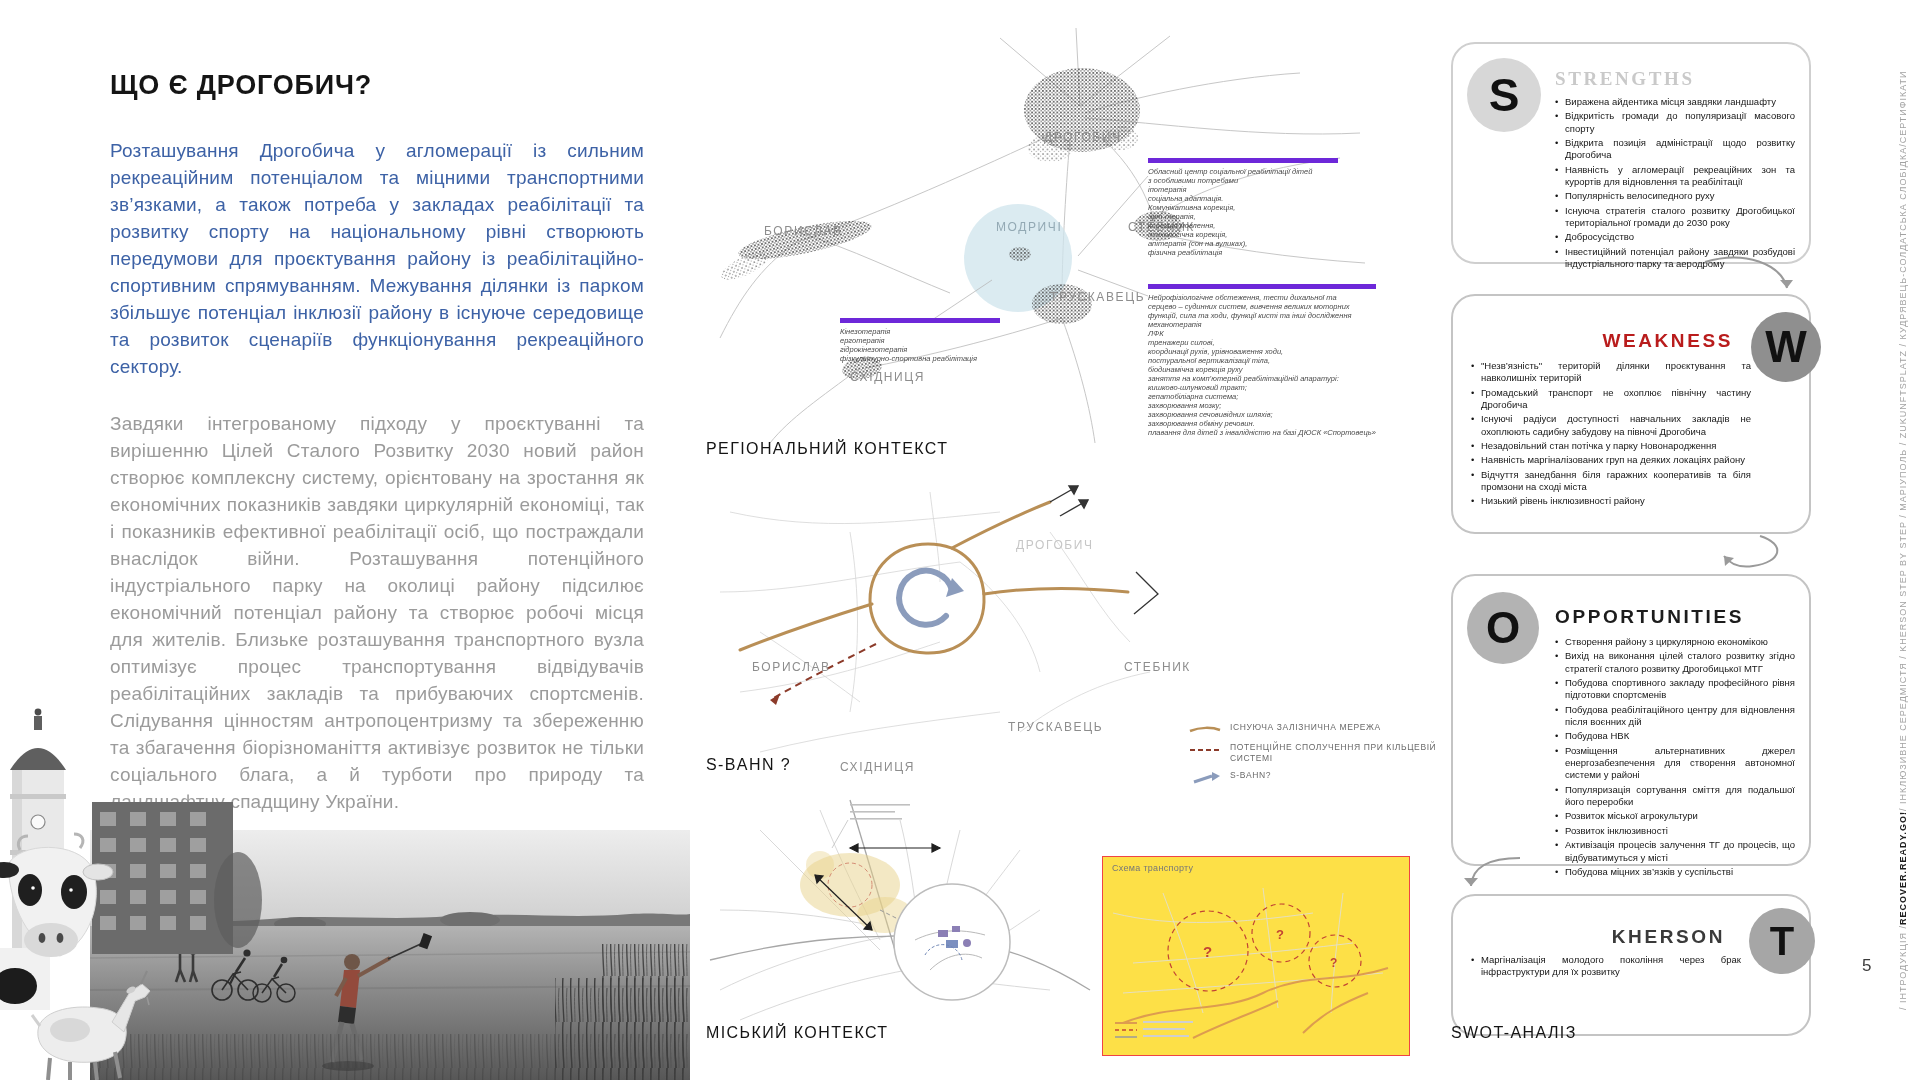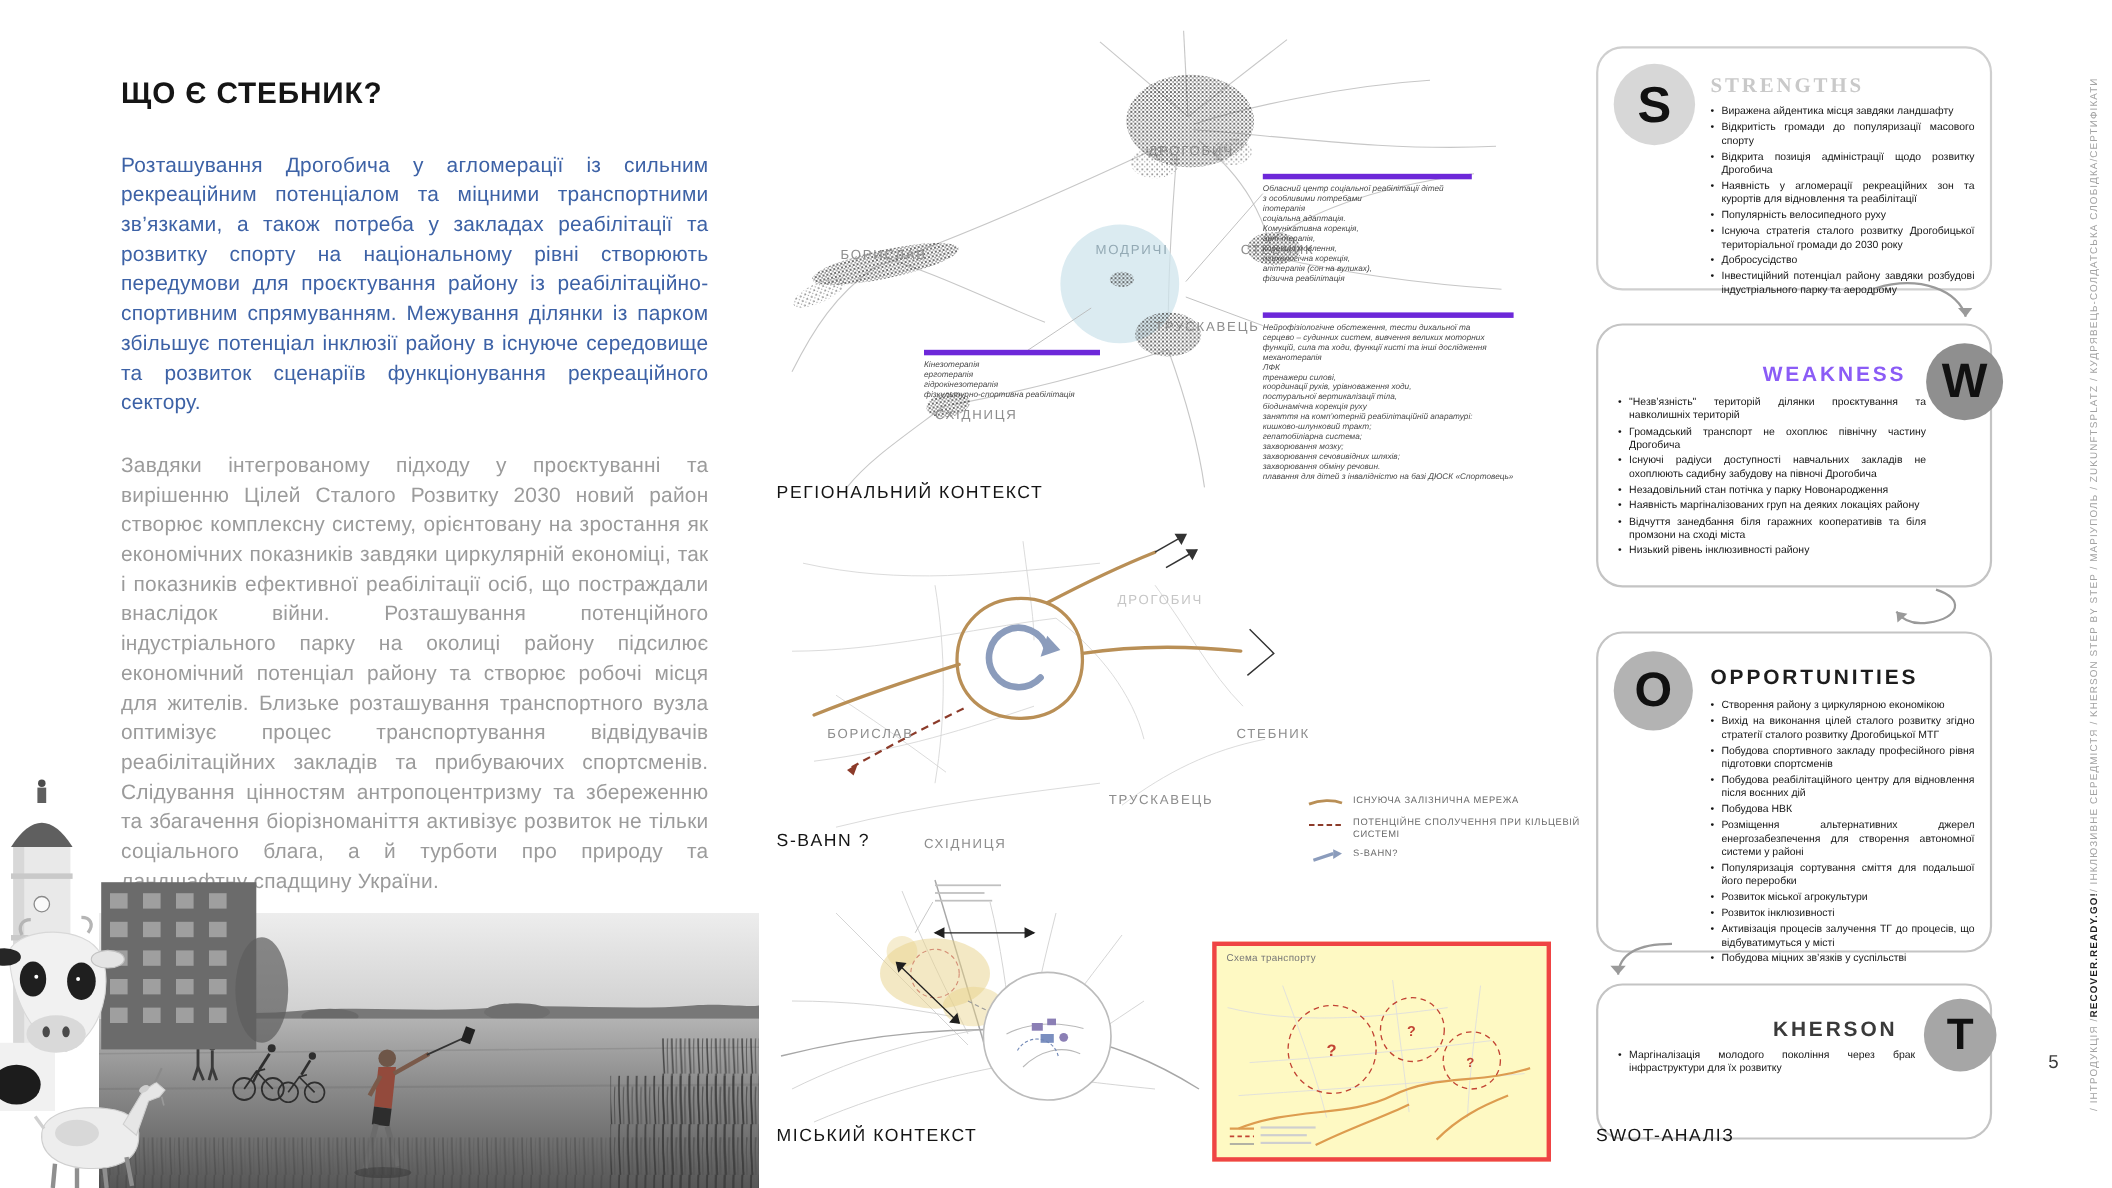--- a/index.html
+++ b/index.html
@@ -15,21 +15,21 @@
   .intro .body { color:#9b9b9b; font-weight:500; }
 
   
   .collage { position:absolute; left:0; top:700px; width:700px; height:380px; }
 
   
   .map-regional { position:absolute; left:700px; top:18px; width:760px; height:432px; }
   .map-sbahn    { position:absolute; left:700px; top:472px; width:510px; height:310px; }
   .map-city     { position:absolute; left:700px; top:790px; width:400px; height:260px; }
   .map-transport{ position:absolute; left:1102px; top:856px; width:308px; height:200px;
-                  background:#fef9c3; border:4px solid #ef4444; box-sizing:border-box; }
+                  background:#fde047; border:1px solid #ef4444; box-sizing:border-box; }
   .transport-title { font-size:9px; color:#777; padding:6px 0 0 9px; letter-spacing:.3px; }
 
   .map-caption { position:absolute; font-size:16px; letter-spacing:1.4px; color:#141414; font-weight:500; }
   .cap-regional { left:706px; top:440px; }
   .cap-sbahn    { left:706px; top:756px; }
   .cap-city     { left:706px; top:1024px; }
 
   .city-label { position:absolute; font-size:12px; letter-spacing:1.6px; color:#8d8d8d; white-space:nowrap; }
   .city-label.blue  { color:#93a9b4; }
   .city-label.faint { color:#c6c6c6; }
@@ -55,21 +55,21 @@
 
   .badge { position:absolute; border-radius:50%; display:flex; align-items:center; justify-content:center;
            font-weight:800; color:#111; }
   .badge-s { left:14px; top:14px;  width:74px; height:74px; font-size:46px; background:#d7d7d7; }
   .badge-w { right:-12px; top:16px; width:70px; height:70px; font-size:44px; background:#8f8f8f; }
   .badge-o { left:14px; top:16px;  width:72px; height:72px; font-size:44px; background:#b3b3b3; }
   .badge-t { right:-6px; top:12px; width:66px; height:66px; font-size:40px; background:#a6a6a6; }
 
   .card-title { position:absolute; margin:0; font-size:19px; letter-spacing:2.6px; font-weight:700; }
   .title-s { left:102px; top:24px; color:#c9c9c9;font-family:Liberation Serif, serif; }
-  .title-w { right:76px; top:34px; color:#8b5cf6; }
+  .title-w { right:76px; top:34px; color:#b91c1c; }
   .title-o { left:102px; top:30px; color:#1c1c1c; }
   .title-t { right:84px; top:30px; color:#3a3a3a; }
 
   .card-list { position:absolute; list-style:none; margin:0; padding:0;
                font-size:9.5px; line-height:1.3; color:#161616; }
   .card-list li { position:relative; padding-left:10px; margin-bottom:2px; text-align:justify; }
   .card-list li::before { content:"\2022"; position:absolute; left:0; top:0; }
   .list-s { left:102px; top:52px; right:14px; }
   .list-w { left:18px;  top:64px; right:58px; }
   .list-o { left:102px; top:60px; right:14px; }
@@ -89,21 +89,21 @@
               writing-mode:vertical-rl; transform:rotate(180deg);
               font-size:9px; letter-spacing:1px; color:#a2a2a2; white-space:nowrap; }
   .side-nav b { color:#1d1d1d; font-weight:700; }
 </style>
 </head>
 <body>
 
 <div class="board">
 
   <section class="intro">
-    <h1>ЩО Є СТЕБНИК?</h1>
+    <h1>ЩО Є ДРОГОБИЧ?</h1>
     <p class="lead">Розташування Дрогобича у агломерації із сильним рекреаційним потенціалом та міцними транспортними зв’язками, а також потреба у закладах реабілітації та розвитку спорту на національному рівні створюють передумови для проєктування району із реабілітаційно-спортивним спрямуванням. Межування ділянки із парком збільшує потенціал інклюзії району в існуюче середовище та розвиток сценаріїв функціонування рекреаційного сектору.</p>
     <p class="body">Завдяки інтегрованому підходу у проєктуванні та вирішенню Цілей Сталого Розвитку 2030 новий район створює комплексну систему, орієнтовану на зростання як економічних показників завдяки циркулярній економіці, так і показників ефективної реабілітації осіб, що постраждали внаслідок війни. Розташування потенційного індустріального парку на околиці району підсилює економічний потенціал району та створює робочі місця для жителів. Близьке розташування транспортного вузла оптимізує процес транспортування відвідувачів реабілітаційних закладів та прибуваючих спортсменів. Слідування цінностям антропоцентризму та збереженню та збагачення біорізноманіття активізує розвиток не тільки соціального блага, а й турботи про природу та ландшафтну спадщину України.</p>
   </section>
 
   <div class="collage">
     <svg width="700" height="380" viewBox="0 0 700 380">
       <defs>
         <linearGradient id="skyG" x1="0" y1="0" x2="0" y2="1">
           <stop offset="0" stop-color="#ededed"></stop>
             <stop offset="1" stop-color="#cfcfcf"></stop>

